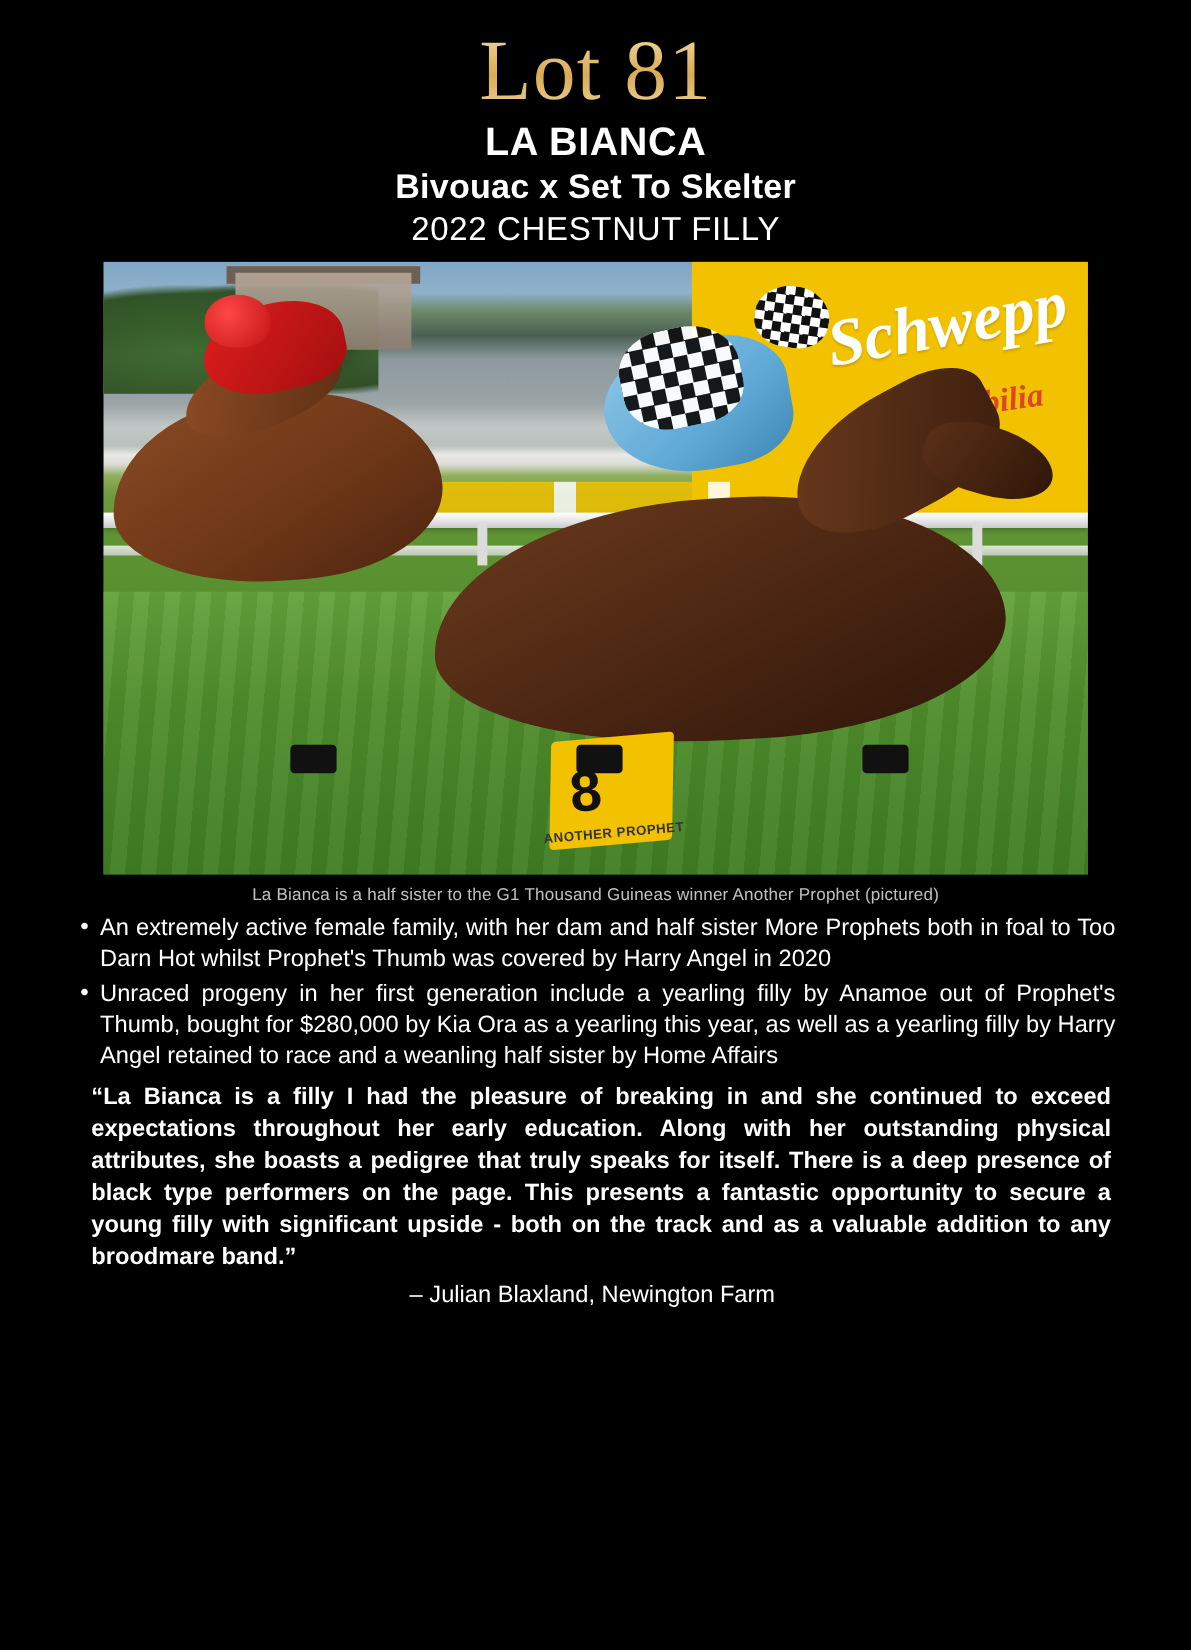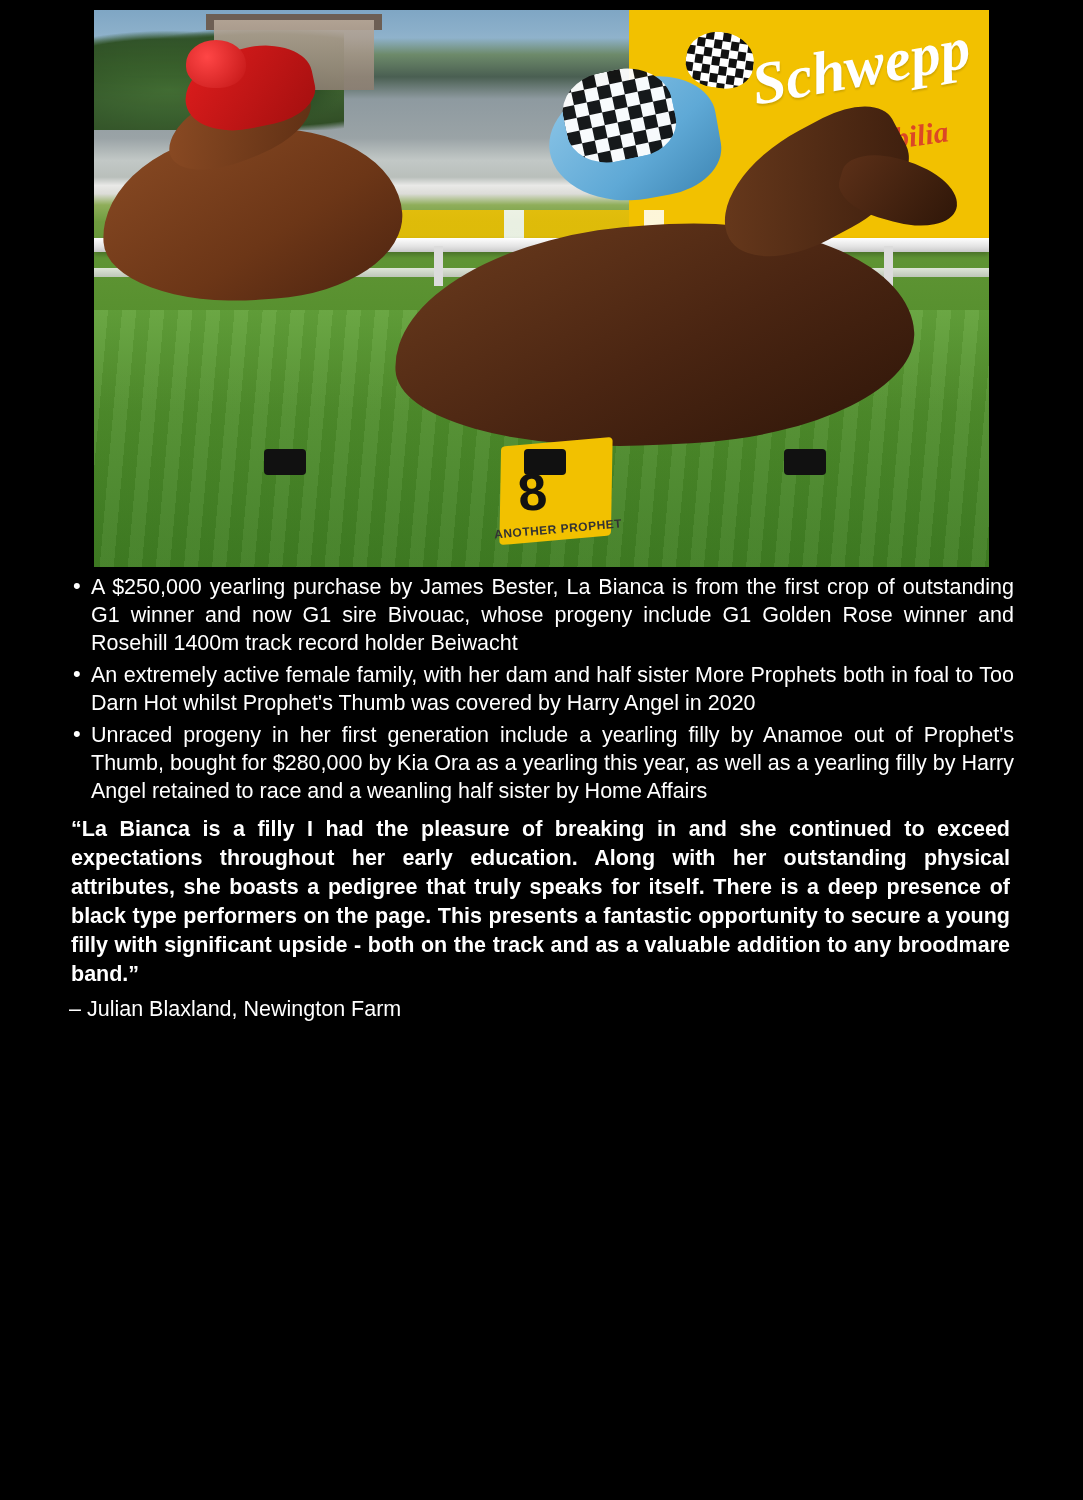--- a/index.html
+++ b/index.html
@@ -279,34 +279,41 @@
   }
 
   .quote {
     margin-top: 10px;
     color: #ffffff;
     font-size: 21.5px;
     line-height: 29px;
     font-weight: bold;
     text-align: justify;
     padding: 0 4px 0 2px;
+    margin-left: 12px;
   }
   .attribution {
     margin-top: 8px;
-    text-align: left;
+    text-align: center;
     color: #ffffff;
     font-size: 21.5px;
     padding-right: 6px;
   }
 </style>
 </head>
 <body>
 
 <div class="page">
 
+  <div class="header">
+    <div class="lot-title">Lot 81</div>
+    <div class="horse-name">LA BIANCA</div>
+    <div class="pedigree">Bivouac x Set To Skelter</div>
+    <div class="descriptor">2022 CHESTNUT FILLY</div>
+  </div>
 
   <div class="photo-wrap">
     <div class="photo"></div>
     <div class="bg-trees"></div>
     <div class="bg-roof"></div>
     <div class="bg-building"></div>
 
     <div class="board"></div>
     <div class="board-text">Schwepp</div>
 
@@ -334,24 +341,24 @@
     <div class="saddlecloth-name">ANOTHER PROPHET</div>
     <div class="jockey-blue"></div>
     <div class="silks-check"></div>
     <div class="helmet-check"></div>
 
     <div class="photographer" style="left:170px;"></div>
     <div class="photographer" style="left:430px;"></div>
     <div class="photographer" style="left:690px;"></div>
   </div>
 
+  <div class="caption">La Bianca is a half sister to the G1 Thousand Guineas winner Another Prophet (pictured)</div>
 
   <div class="content">
     <ul class="bullets">
-      <li>A $250,000 yearling purchase by James Bester, La Bianca is from the first crop of outstanding G1 winner and now G1 sire Bivouac, whose progeny include G1 Golden Rose winner and Rosehill 1400m track record holder Beiwacht</li>
       <li>An extremely active female family, with her dam and half sister More Prophets both in foal to Too Darn Hot whilst Prophet's Thumb was covered by Harry Angel in 2020</li>
       <li>Unraced progeny in her first generation include a yearling filly by Anamoe  out of Prophet's Thumb, bought for $280,000 by Kia Ora as a yearling this year, as well as a yearling filly by Harry Angel retained to race and a weanling half sister by Home Affairs</li>
     </ul>
 
     <div class="quote">“La Bianca is a filly I had the pleasure of breaking in and she continued to exceed expectations throughout her early education. Along with her outstanding physical attributes, she boasts a pedigree that truly speaks for itself. There is a deep presence of black type performers on the page. This presents a fantastic opportunity to secure a young filly with significant upside - both on the track and as a valuable addition to any broodmare band.”</div>
     <div class="attribution">– Julian Blaxland, Newington Farm</div>
   </div>
 
 </div>
 

